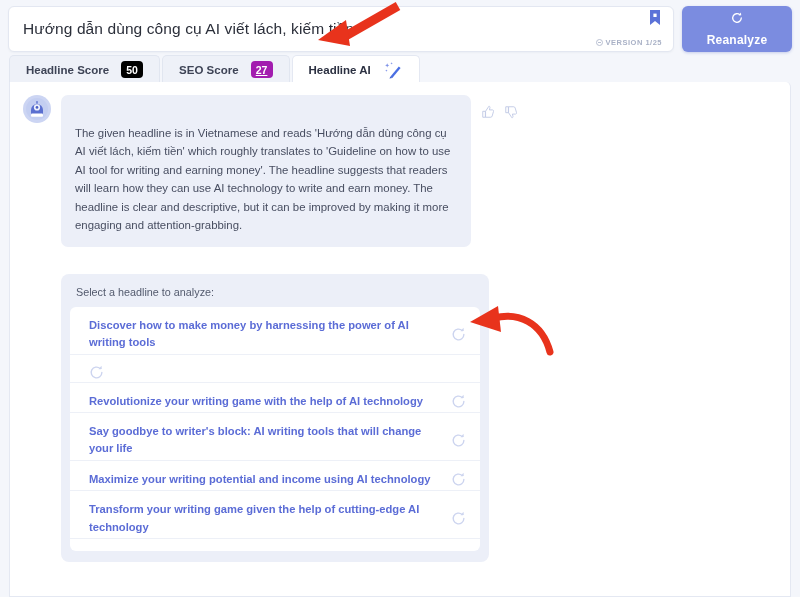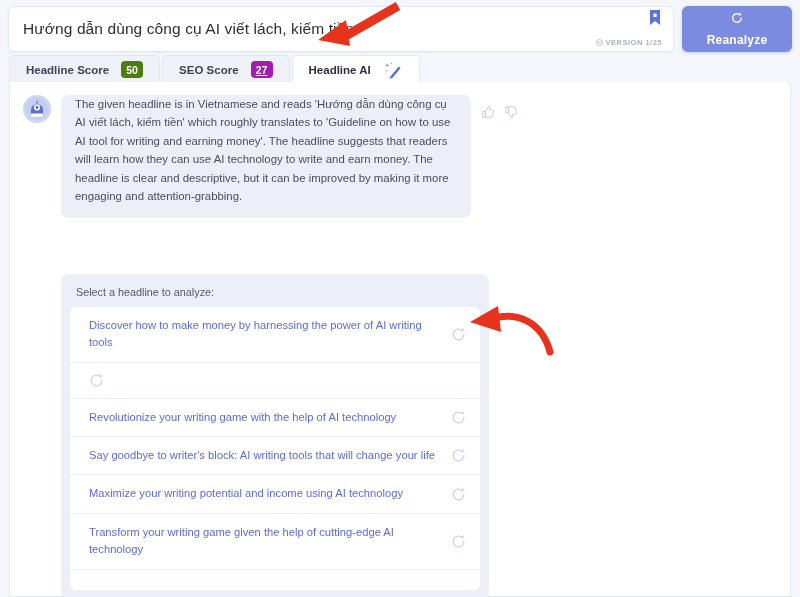--- a/index.html
+++ b/index.html
@@ -122,21 +122,21 @@
     display: inline-flex;
     align-items: center;
     justify-content: center;
     min-width: 22px; height: 17px;
     padding: 0 4px;
     border-radius: 4px;
     font-size: 10.5px;
     font-weight: bold;
     color: #fff;
   }
-  .badge.yellow { background: #4d7c0f; color: #ffffff; }
+  .badge.yellow { background: #000000; color: #ffffff; }
   .badge.red    { background: #a21caf; color: #ffffff; text-decoration: underline; }
 
   .wand-icon { width: 20px; height: 18px; }
 
   
   .content-card {
     position: absolute;
     left: 9px; top: 82px;
     width: 782px; height: 515px;
     background: #ffffff;
@@ -159,21 +159,21 @@
     flex: none;
     border-radius: 50%;
     background: #ccd5f3;
     display: flex;
     align-items: center;
     justify-content: center;
   }
   .bubble {
     background: #eceff8;
     border-radius: 7px;
-    padding: 0 14px 12px 14px;
+    padding: 29px 14px 12px 14px;
     width: 410px;
     font-size: 11.4px;
     line-height: 1.62;
     color: #474d60;
   }
   .rate-icons {
     display: flex;
     gap: 9px;
     padding-top: 10px;
   }
@@ -196,23 +196,24 @@
   .suggest-list {
     background: #ffffff;
     border-radius: 6px;
     overflow: hidden;
   }
   .suggest-item {
     display: flex;
     align-items: center;
     justify-content: space-between;
     gap: 10px;
-    padding: 10px 14px 10px 19px;
+    padding: 10px 14px 2px 19px;
     border-bottom: 1px solid #edf0f7;
     cursor: pointer;
+    font-weight: bold;
   }
   .suggest-item:last-child { border-bottom: none; }
   .suggest-item .txt {
     font-size: 11.2px;
     line-height: 1.55;
     color: #5b6cd6;
     flex: 1;
   }
   .refresh-small { flex: none; width: 15px; height: 15px; }
 

